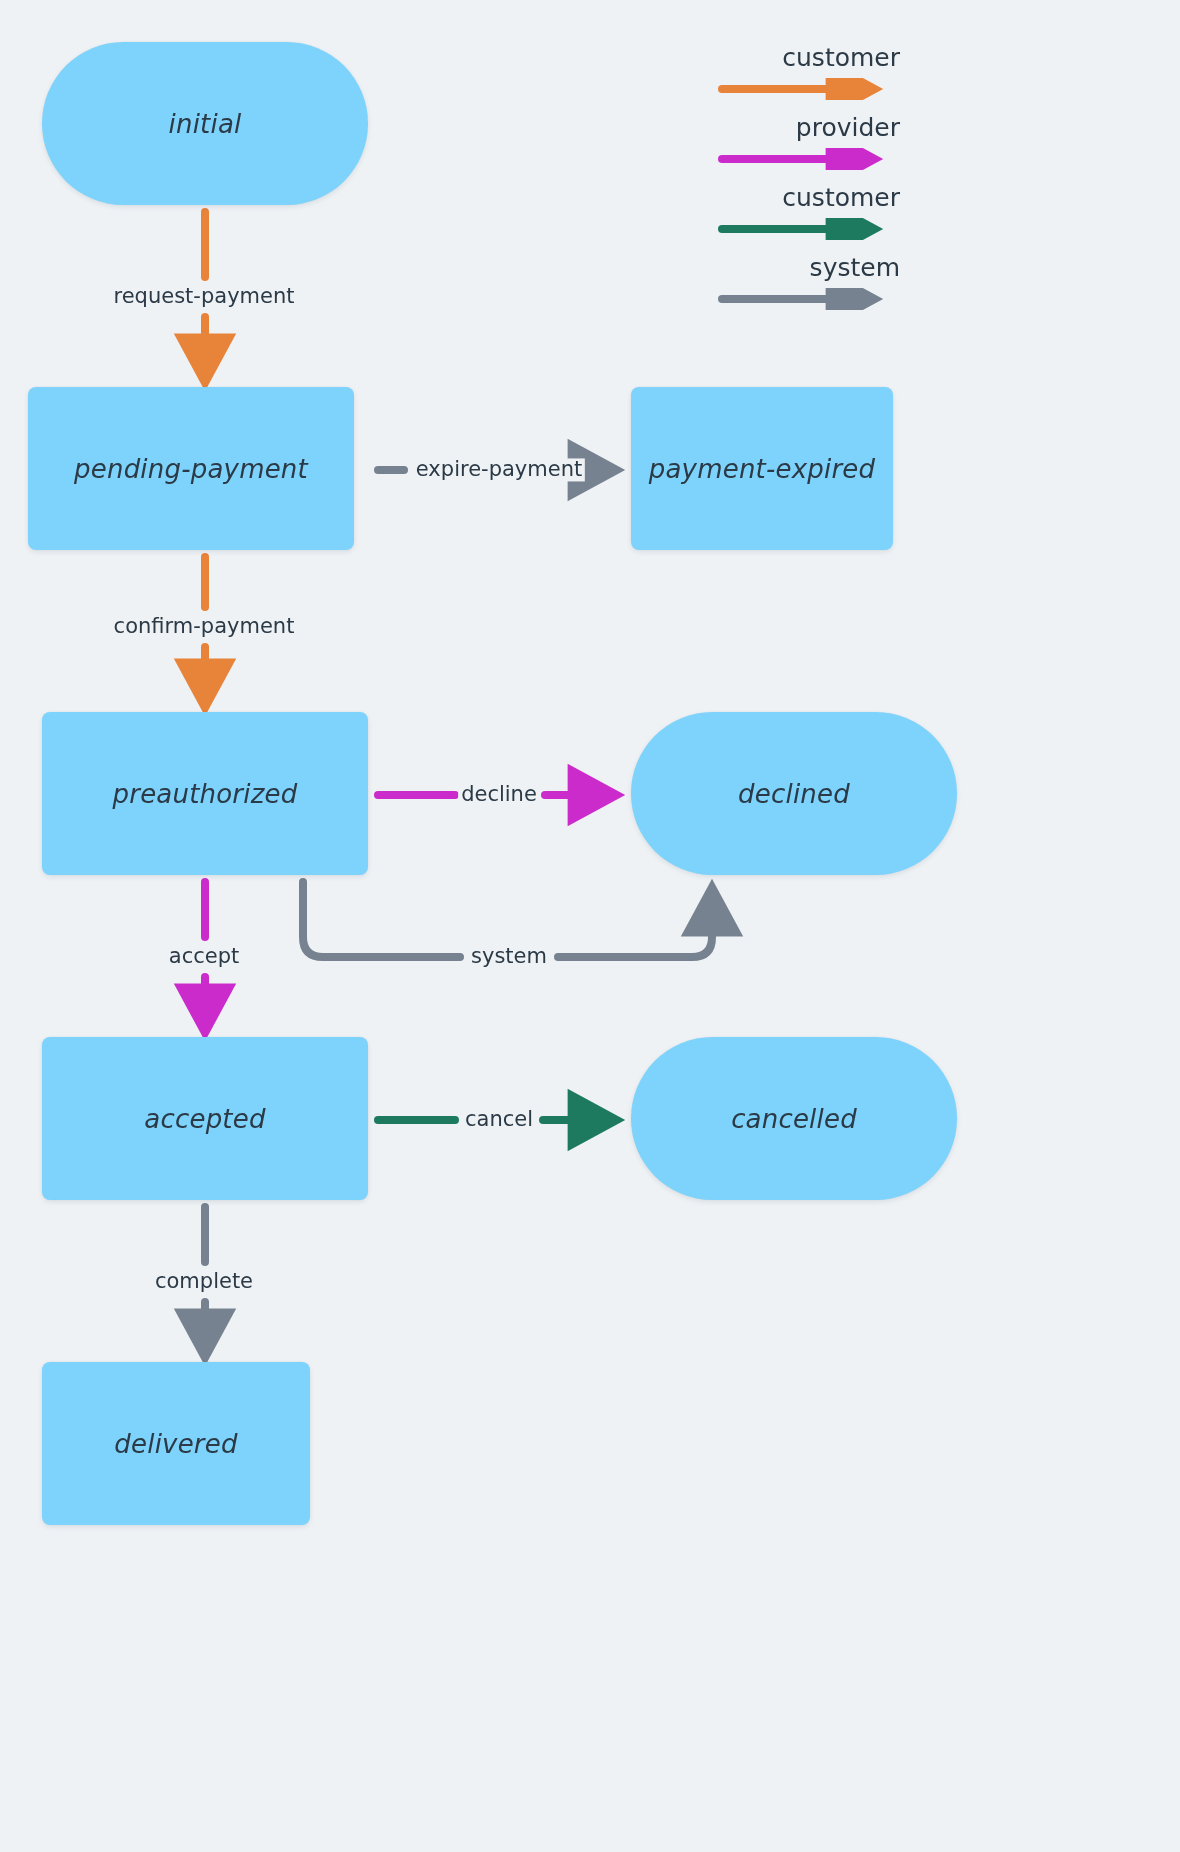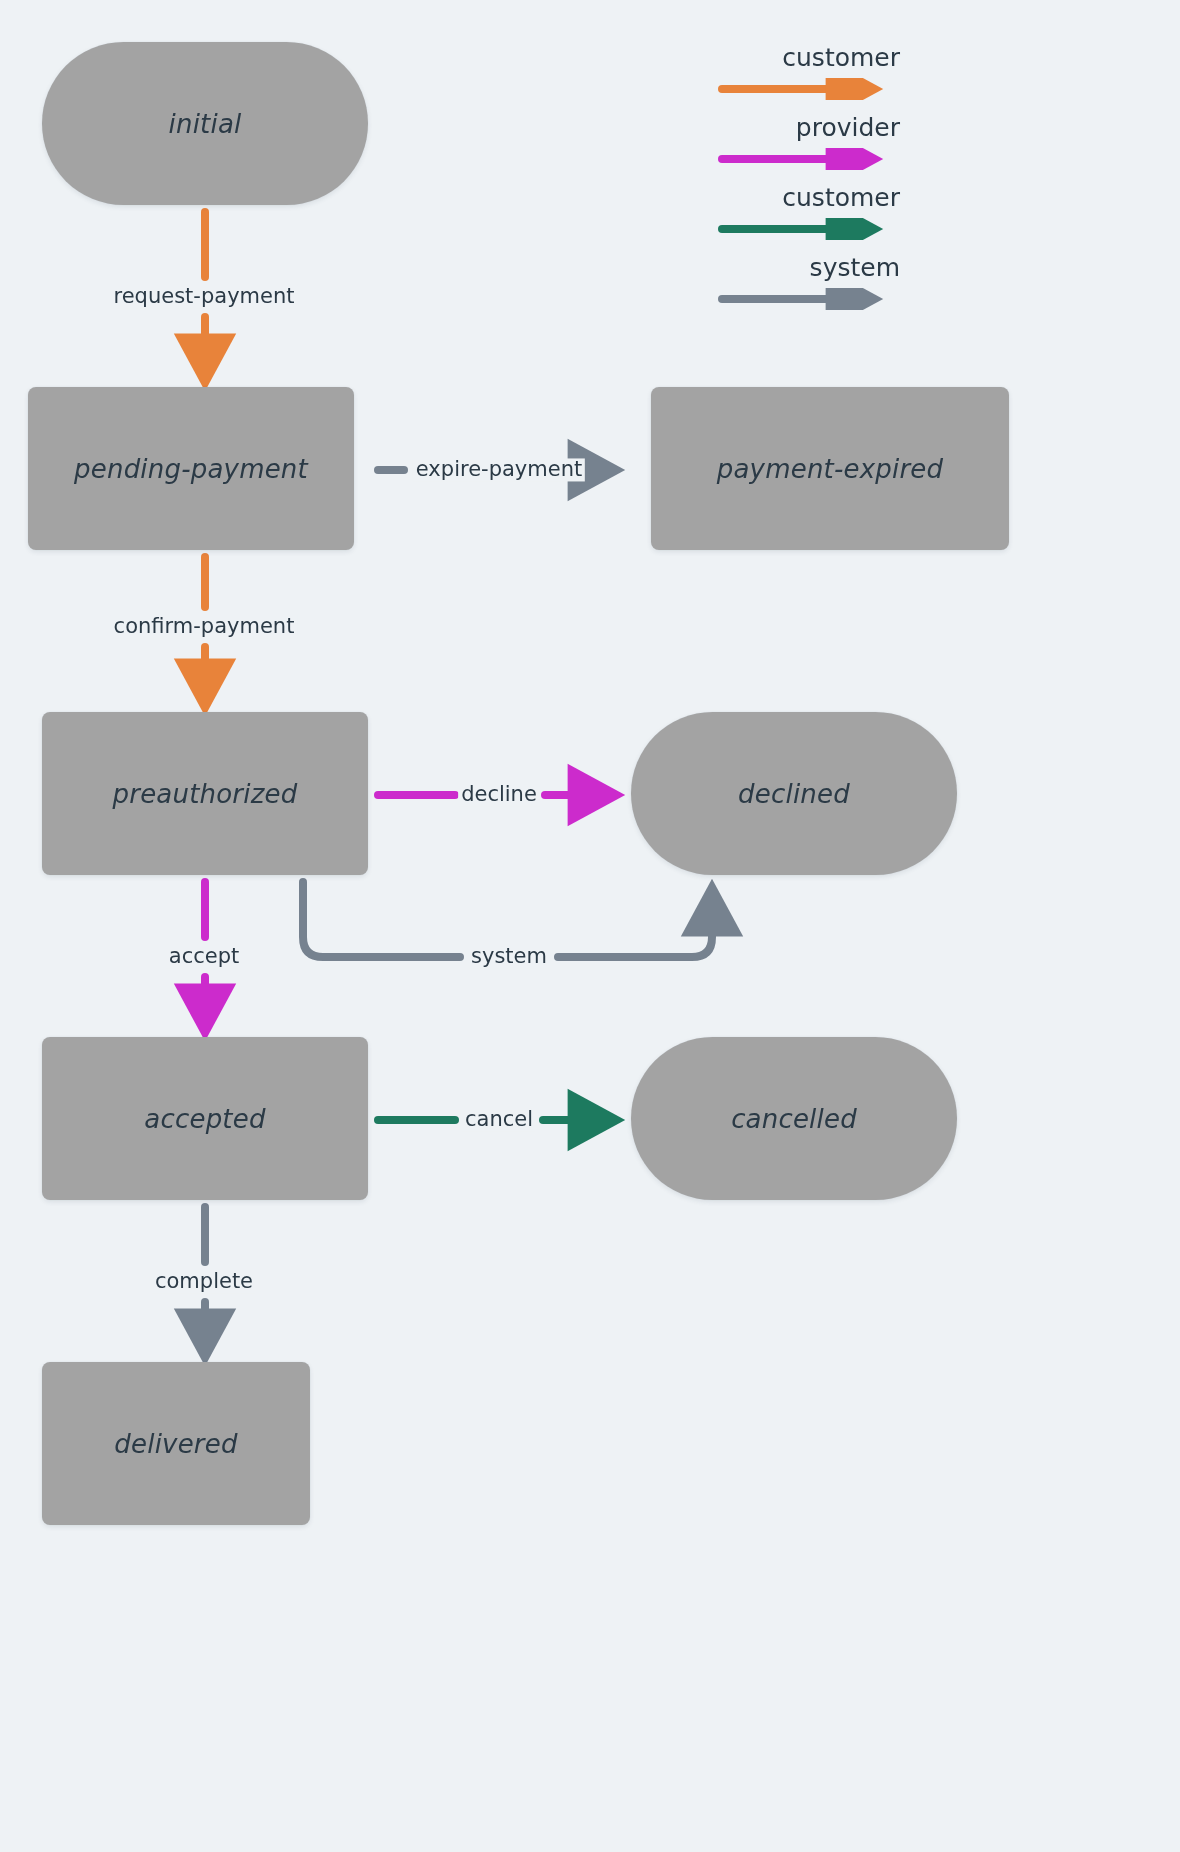--- a/index.html
+++ b/index.html
@@ -29,21 +29,21 @@
     top: 0;
     width: 1180px;
     height: 1852px;
     z-index: 1;
     pointer-events: none;
   }
 
   
   .node {
     position: absolute;
-    background: #a3a3a3;
+    background: #7dd3fc;
     box-shadow: 0 2px 5px rgba(40, 60, 80, 0.10),
                 0 0 0 0.5px rgba(40, 60, 80, 0.03);
     display: flex;
     align-items: center;
     justify-content: center;
     z-index: 2;
   }
   .node.rect  { border-radius: 8px; }
   .node.pill  { border-radius: 999px; }
 
@@ -151,21 +151,21 @@
   </svg>
 
   <div class="node pill" style="left:42px; top:42px; width:326px; height:163px;">
     <span class="node-label">initial</span>
   </div>
 
   <div class="node rect" style="left:28px; top:387px; width:326px; height:163px;">
     <span class="node-label">pending-payment</span>
   </div>
 
-  <div class="node rect" style="left:631px; top:387px; width:358px; height:163px;margin-left:20px;">
+  <div class="node rect" style="left:631px; top:387px; width:262px; height:163px;">
     <span class="node-label">payment-expired</span>
   </div>
 
   <div class="node rect" style="left:42px; top:712px; width:326px; height:163px;">
     <span class="node-label">preauthorized</span>
   </div>
 
   <div class="node pill" style="left:631px; top:712px; width:326px; height:163px;">
     <span class="node-label">declined</span>
   </div>

